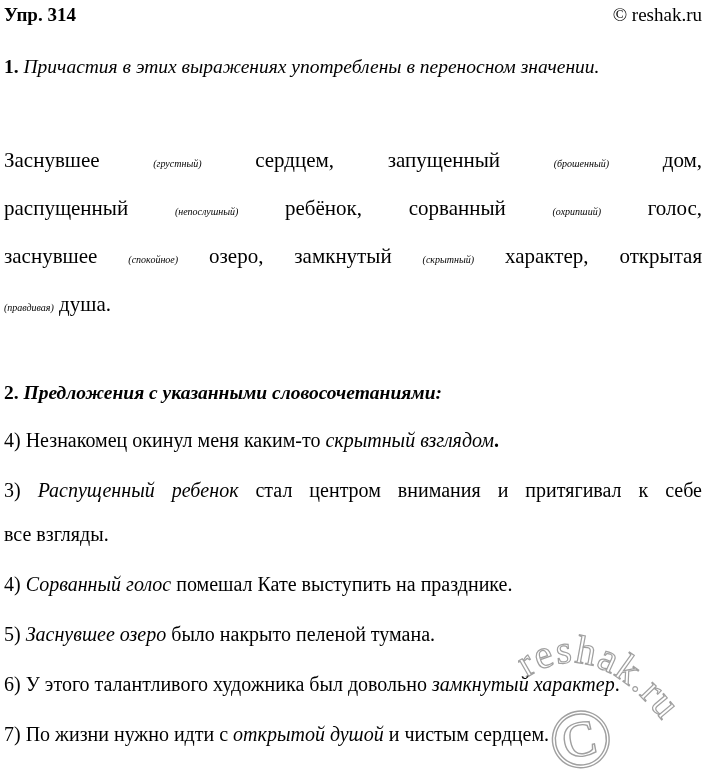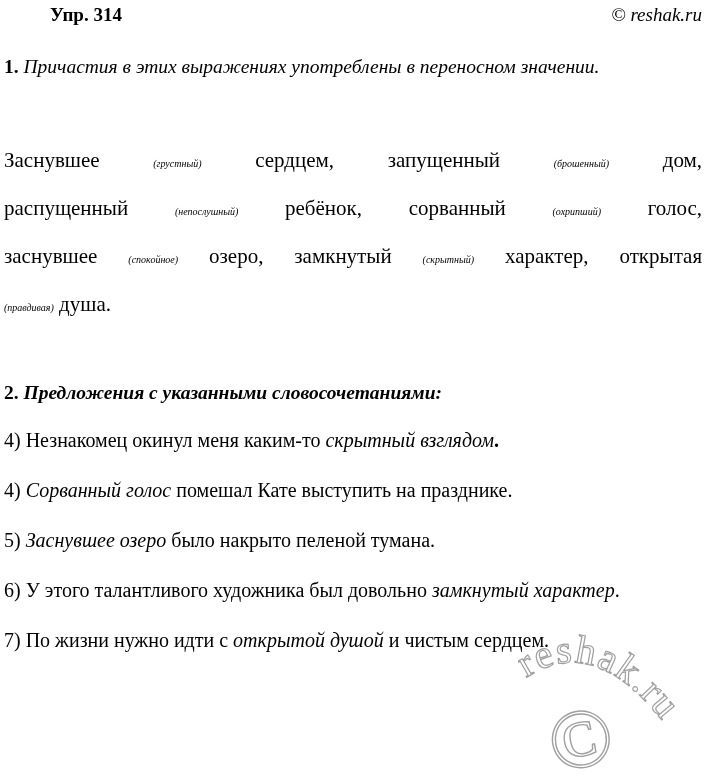--- a/index.html
+++ b/index.html
@@ -19,24 +19,23 @@
   }
   .content { position: relative; z-index: 1; }
 
   
   .header-row {
     display: flex;
     justify-content: space-between;
     align-items: baseline;
     padding-top: 3px;
     line-height: 24px;
-    margin-left: 46px;
   }
   .exercise-label { font-weight: bold; font-size: 19px; }
-  .copyright { font-size: 19px; font-style: italic; }
+  .copyright { font-size: 19px; }
 
   
   .task-heading { margin-top: 27px; font-size: 19.5px; line-height: 26px; }
   .task-heading .num { font-weight: bold; font-style: normal; }
   .task-heading .st  { font-style: italic; }
   .task-heading.second { margin-top: 50px; }
   .task-heading.second .st { font-weight: bold; }
 
   
   .para { margin-top: 58px; font-size: 21px; line-height: 45px; }
@@ -117,20 +116,24 @@
       </div>
     </div>
 
     <div class="task-heading second">
       <span class="num">2.</span>
       <span class="st">Предложения с указанными словосочетаниями:</span>
     </div>
 
     <div class="sentences">
       <p><span>4) Незнакомец окинул меня каким-то </span><i>скрытный взглядом</i><span class="bold-dot">.</span></p>
+      <div>
+        <div class="jline"><span>3) </span><i>Распущенный ребенок</i><span> стал центром внимания и притягивал к себе</span></div>
+        <div><span>все взгляды.</span></div>
+      </div>
       <p><span>4) </span><i>Сорванный голос</i><span> помешал Кате выступить на празднике.</span></p>
       <p><span>5) </span><i>Заснувшее озеро</i><span> было накрыто пеленой тумана.</span></p>
       <p><span>6) У этого талантливого художника был довольно </span><i>замкнутый характер</i><span>.</span></p>
       <p><span>7) По жизни нужно идти с </span><i>открытой душой</i><span> и чистым сердцем.</span></p>
     </div>
 
   </div>
 </div>
 
 </body></html>

